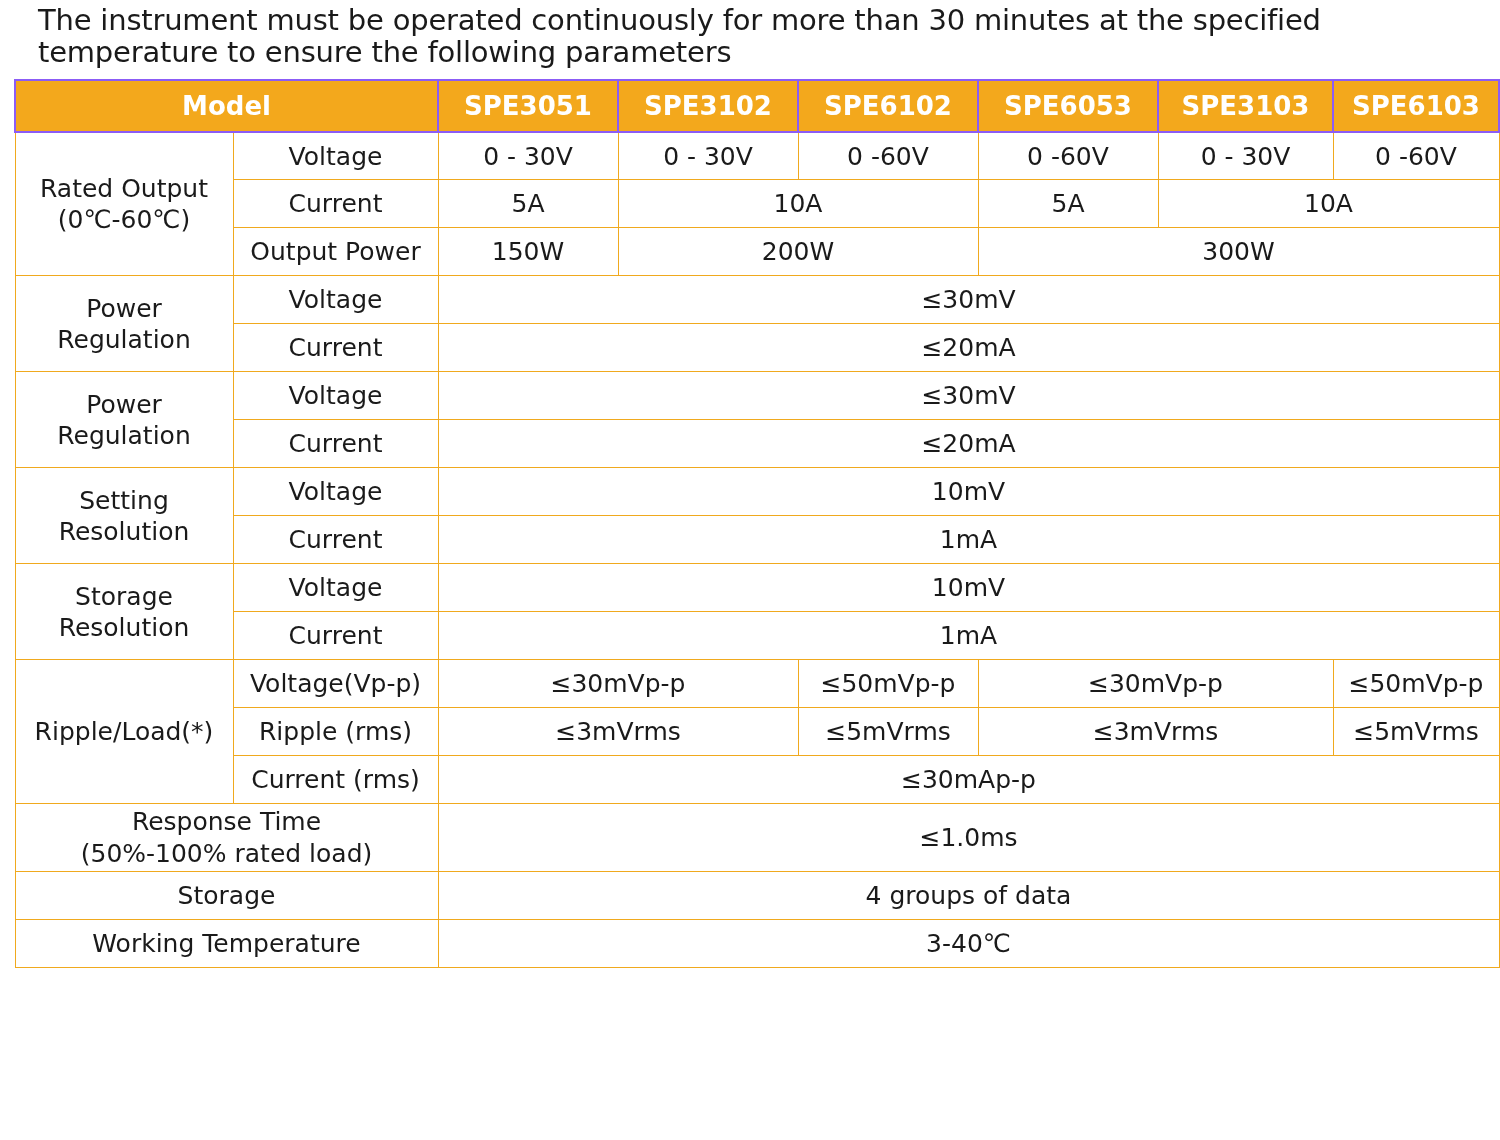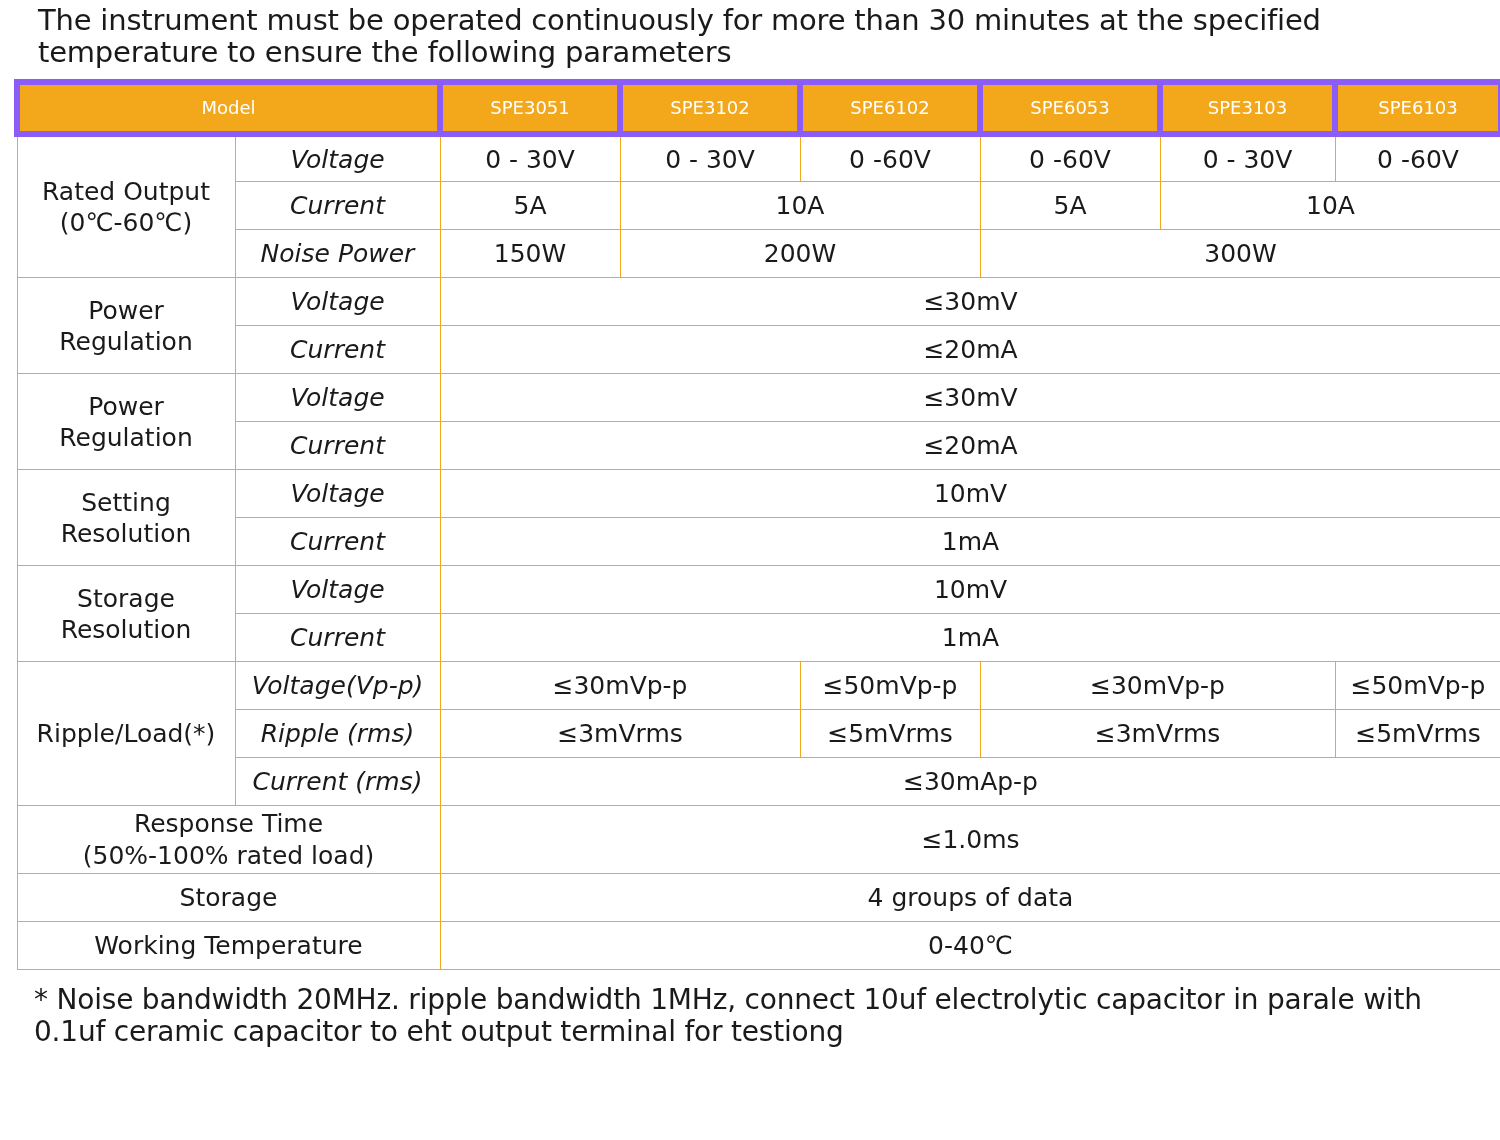--- a/index.html
+++ b/index.html
@@ -42,31 +42,30 @@
     text-align: center;
     padding: 2px 4px;
     height: 48px;
     box-sizing: border-box;
     overflow: hidden;
     white-space: nowrap;
   }
   table.spec thead th {
     background: #f3a81c;
     color: #ffffff;
-    font-weight: normal;
-    font-size: 18px;
+    font-weight: bold;
+    font-size: 26px;
     height: 52px;
-    border: 6px solid #8b5cf6;
+    border: 2px solid #8b5cf6;
   }
   .rowhead {
     text-align: center;
   }
   .subhead {
     text-align: center;
-    font-style: italic;
   }
   .tall {
     line-height: 1.25;
   }
   .footnote {
     font-size: 28px;
     line-height: 1.14;
     padding: 14px 10px 0 24px;
     color: #1a1a1a;
     letter-spacing: -0.2px;
@@ -120,21 +119,21 @@
         <td>0 -60V</td>
       </tr>
       <tr>
         <td class="subhead">Current</td>
         <td>5A</td>
         <td colspan="2">10A</td>
         <td>5A</td>
         <td colspan="2">10A</td>
       </tr>
       <tr>
-        <td class="subhead">Noise Power</td>
+        <td class="subhead">Output Power</td>
         <td>150W</td>
         <td colspan="2">200W</td>
         <td colspan="3">300W</td>
       </tr>
 
       <tr>
         <td class="rowhead tall two-line" rowspan="2">
           <div>Power</div>
           <div>Regulation</div>
         </td>
@@ -213,19 +212,18 @@
         <td colspan="6">≤1.0ms</td>
       </tr>
 
       <tr>
         <td class="rowhead" colspan="2">Storage</td>
         <td colspan="6">4 groups of data</td>
       </tr>
 
       <tr>
         <td class="rowhead" colspan="2">Working Temperature</td>
-        <td colspan="6">0-40℃</td>
+        <td colspan="6">3-40℃</td>
       </tr>
     </tbody>
   </table>
 
-  <div class="footnote">* Noise bandwidth 20MHz. ripple bandwidth 1MHz, connect 10uf electrolytic capacitor in parale with 0.1uf ceramic capacitor to eht output terminal for testiong</div>
 </div>
 
 </body></html>

